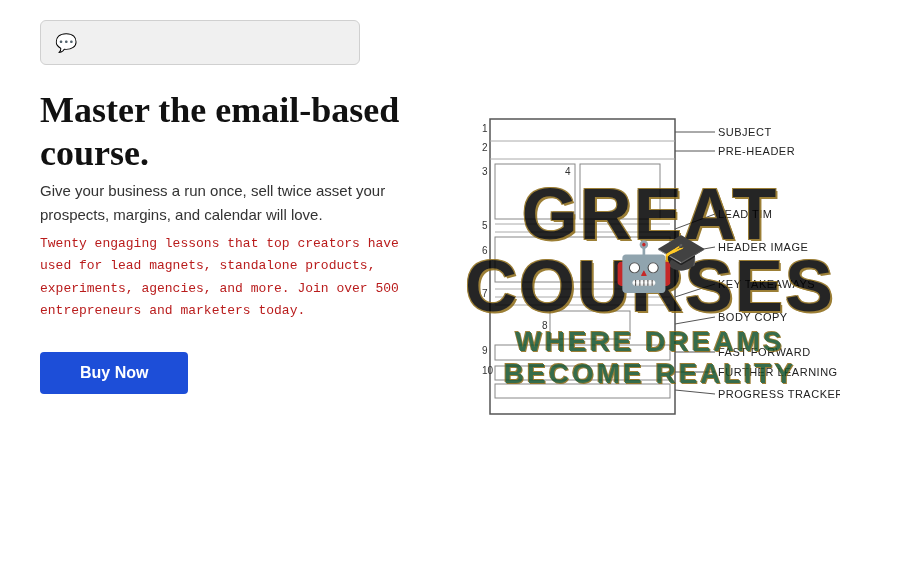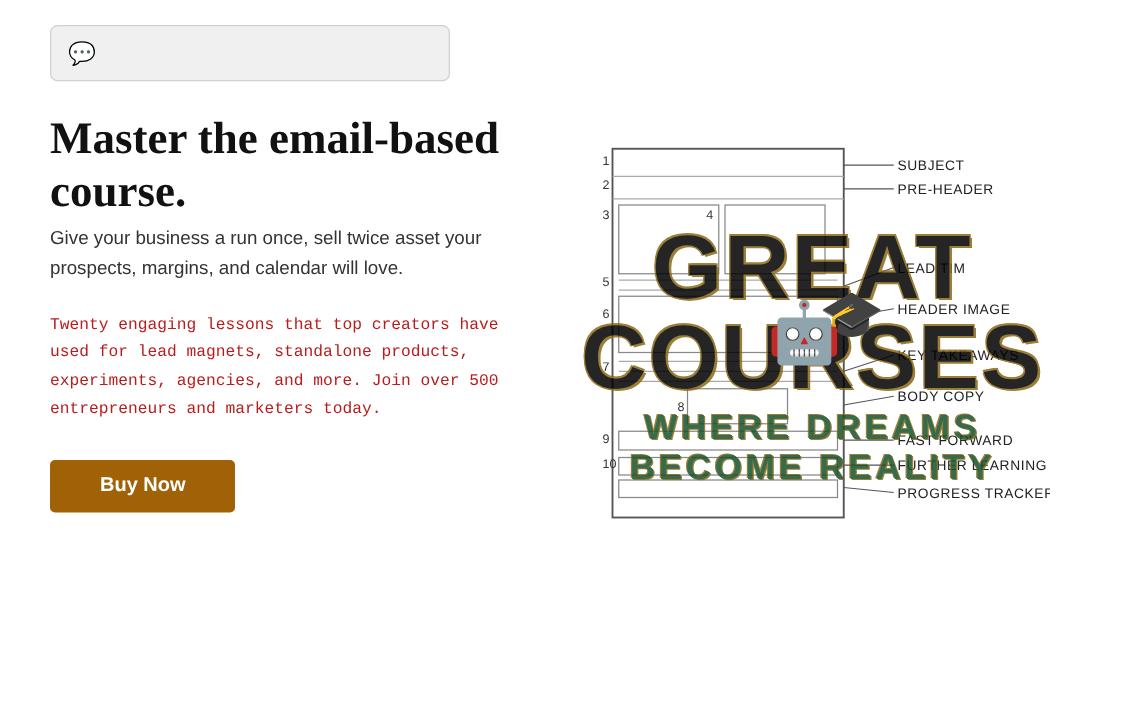--- a/index.html
+++ b/index.html
@@ -65,33 +65,33 @@
       color: #111;
       line-height: 1.2;
       margin-bottom: 4px;
     }
 
     .description-text {
       font-family: Arial, Helvetica, sans-serif;
       font-size: 15px;
       color: #333;
       line-height: 1.6;
-      margin-bottom: 22px;
+      margin-bottom: 6px;
     }
 
     .description-secondary {
       font-family: 'Courier New', Courier, monospace;
       font-size: 13px;
       color: #b91c1c;
       line-height: 1.7;
       margin-bottom: 30px;
     }
 
     .buy-button {
-      background: #a16207;
+      background: #1d4ed8;
       color: #ffffff;
       font-family: Arial, Helvetica, sans-serif;
       font-size: 16px;
       font-weight: bold;
       border: none;
       border-radius: 4px;
       padding: 12px 40px;
       cursor: pointer;
       display: inline-block;
     }

